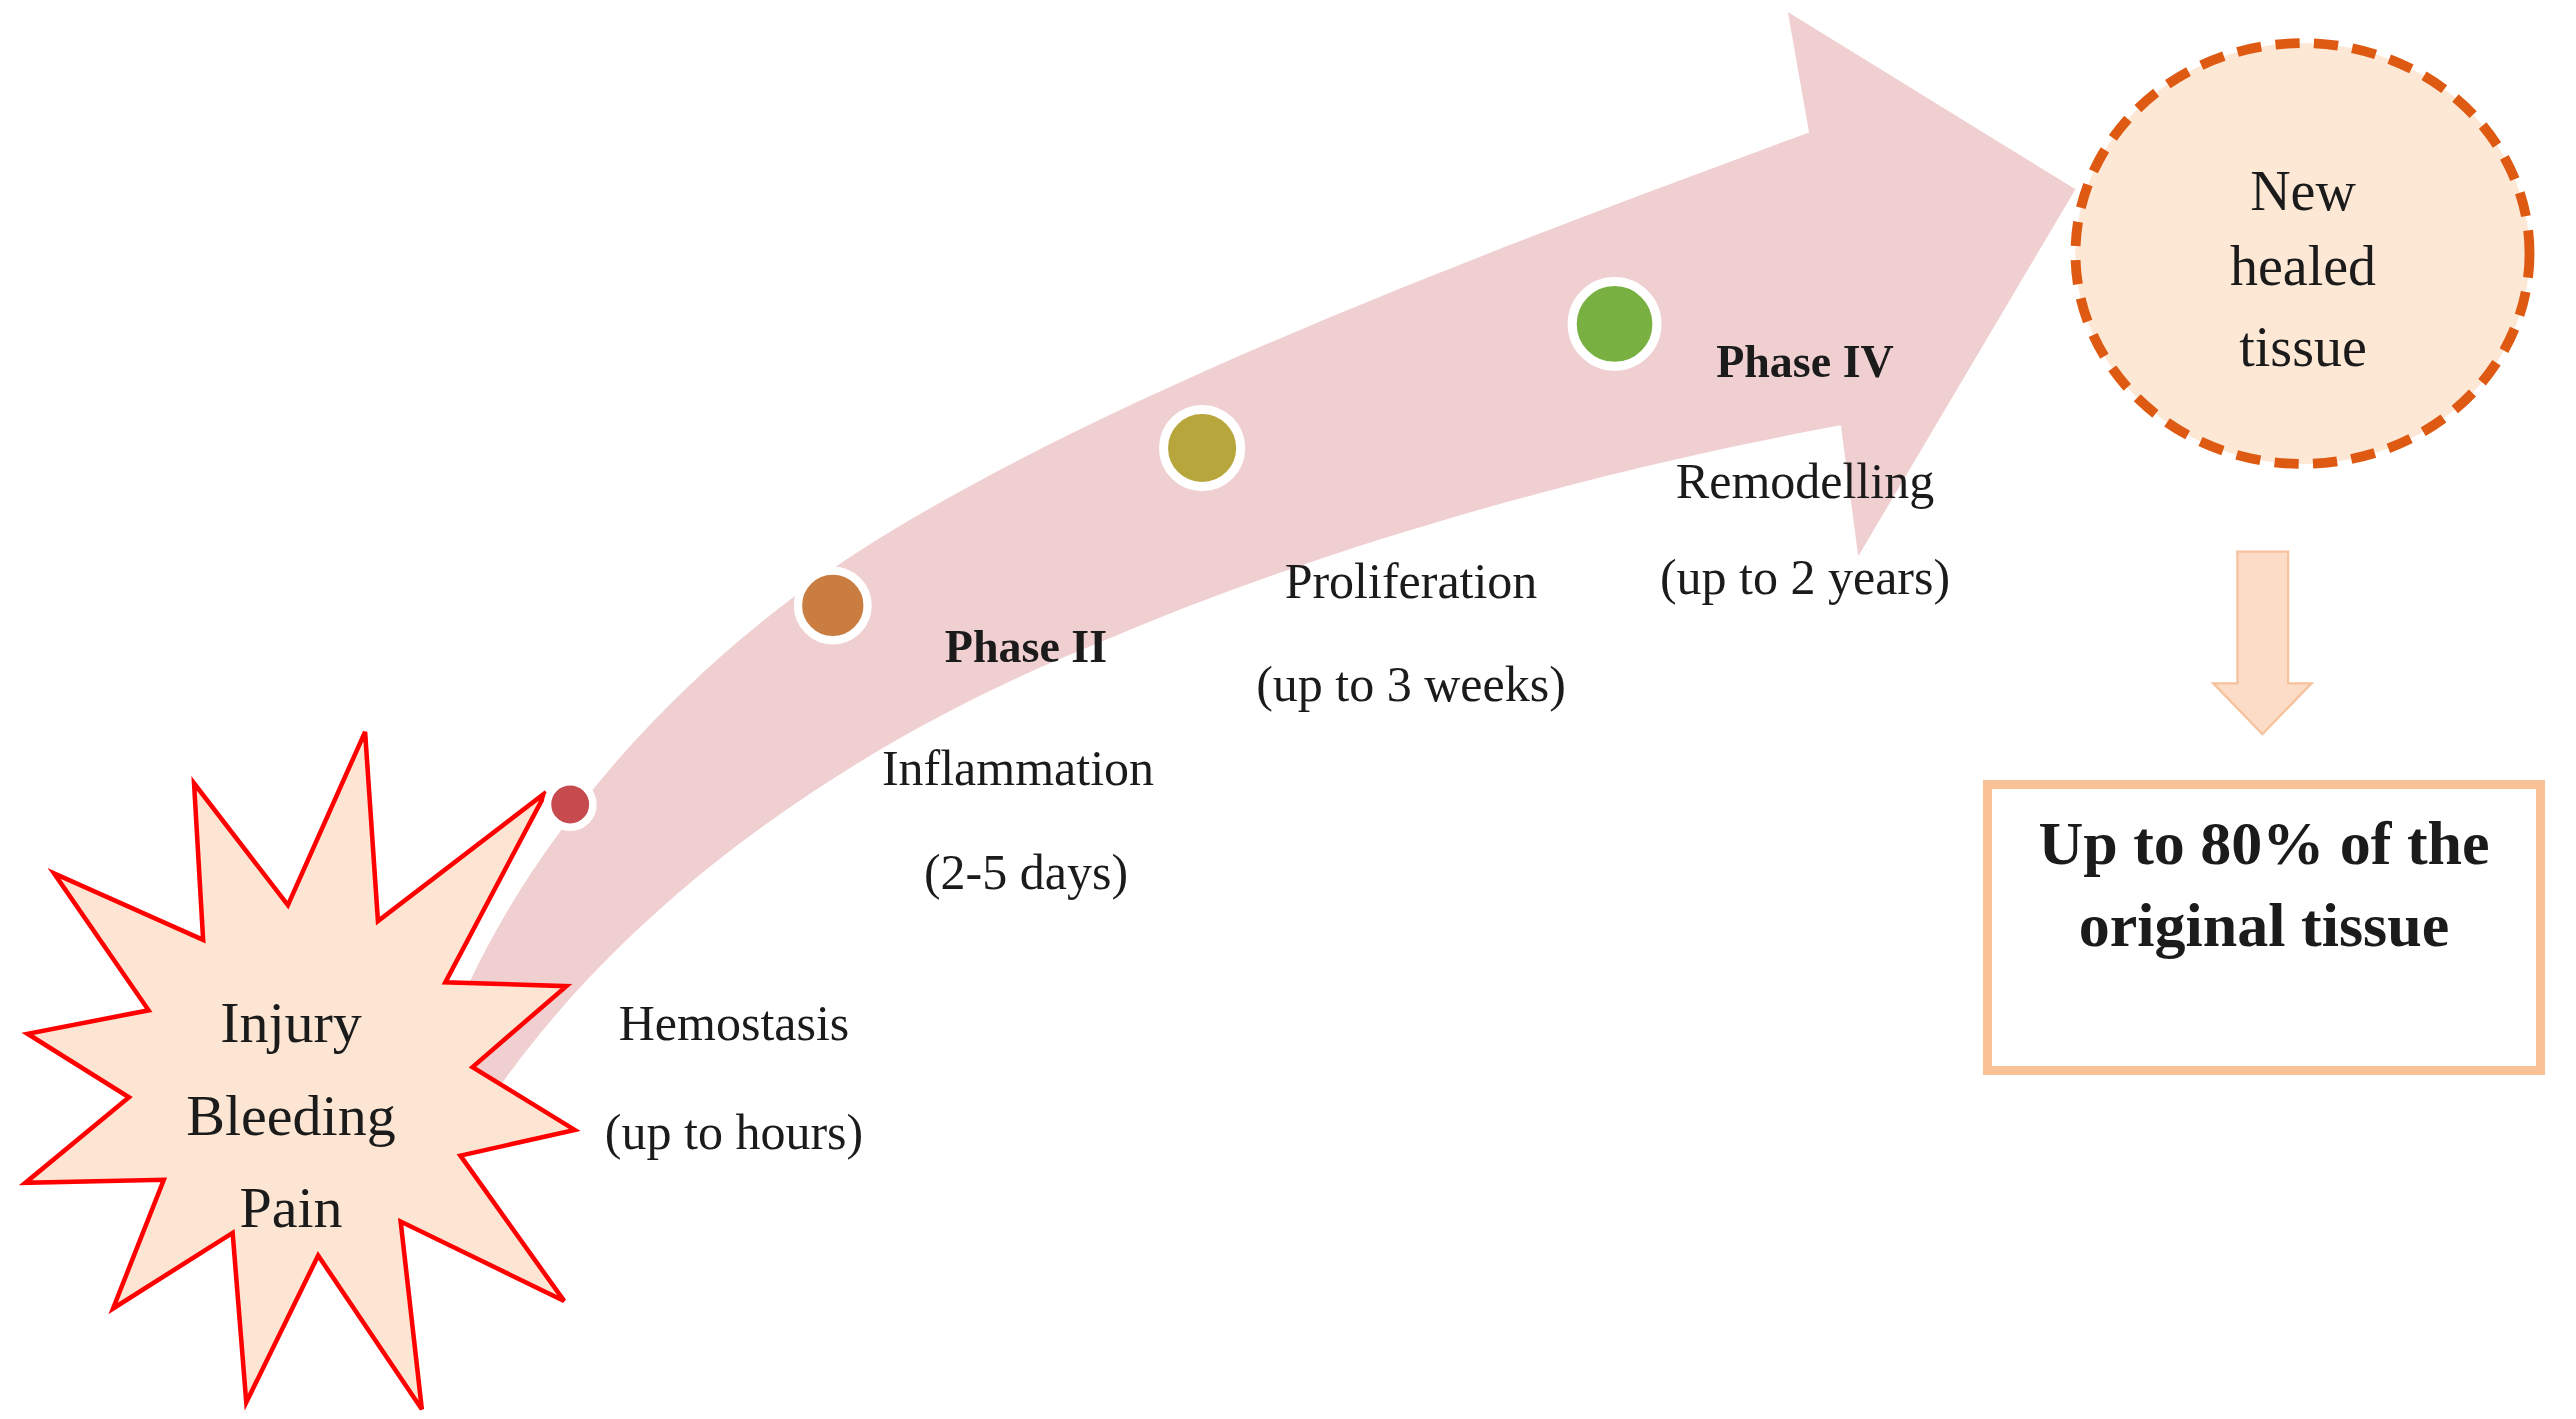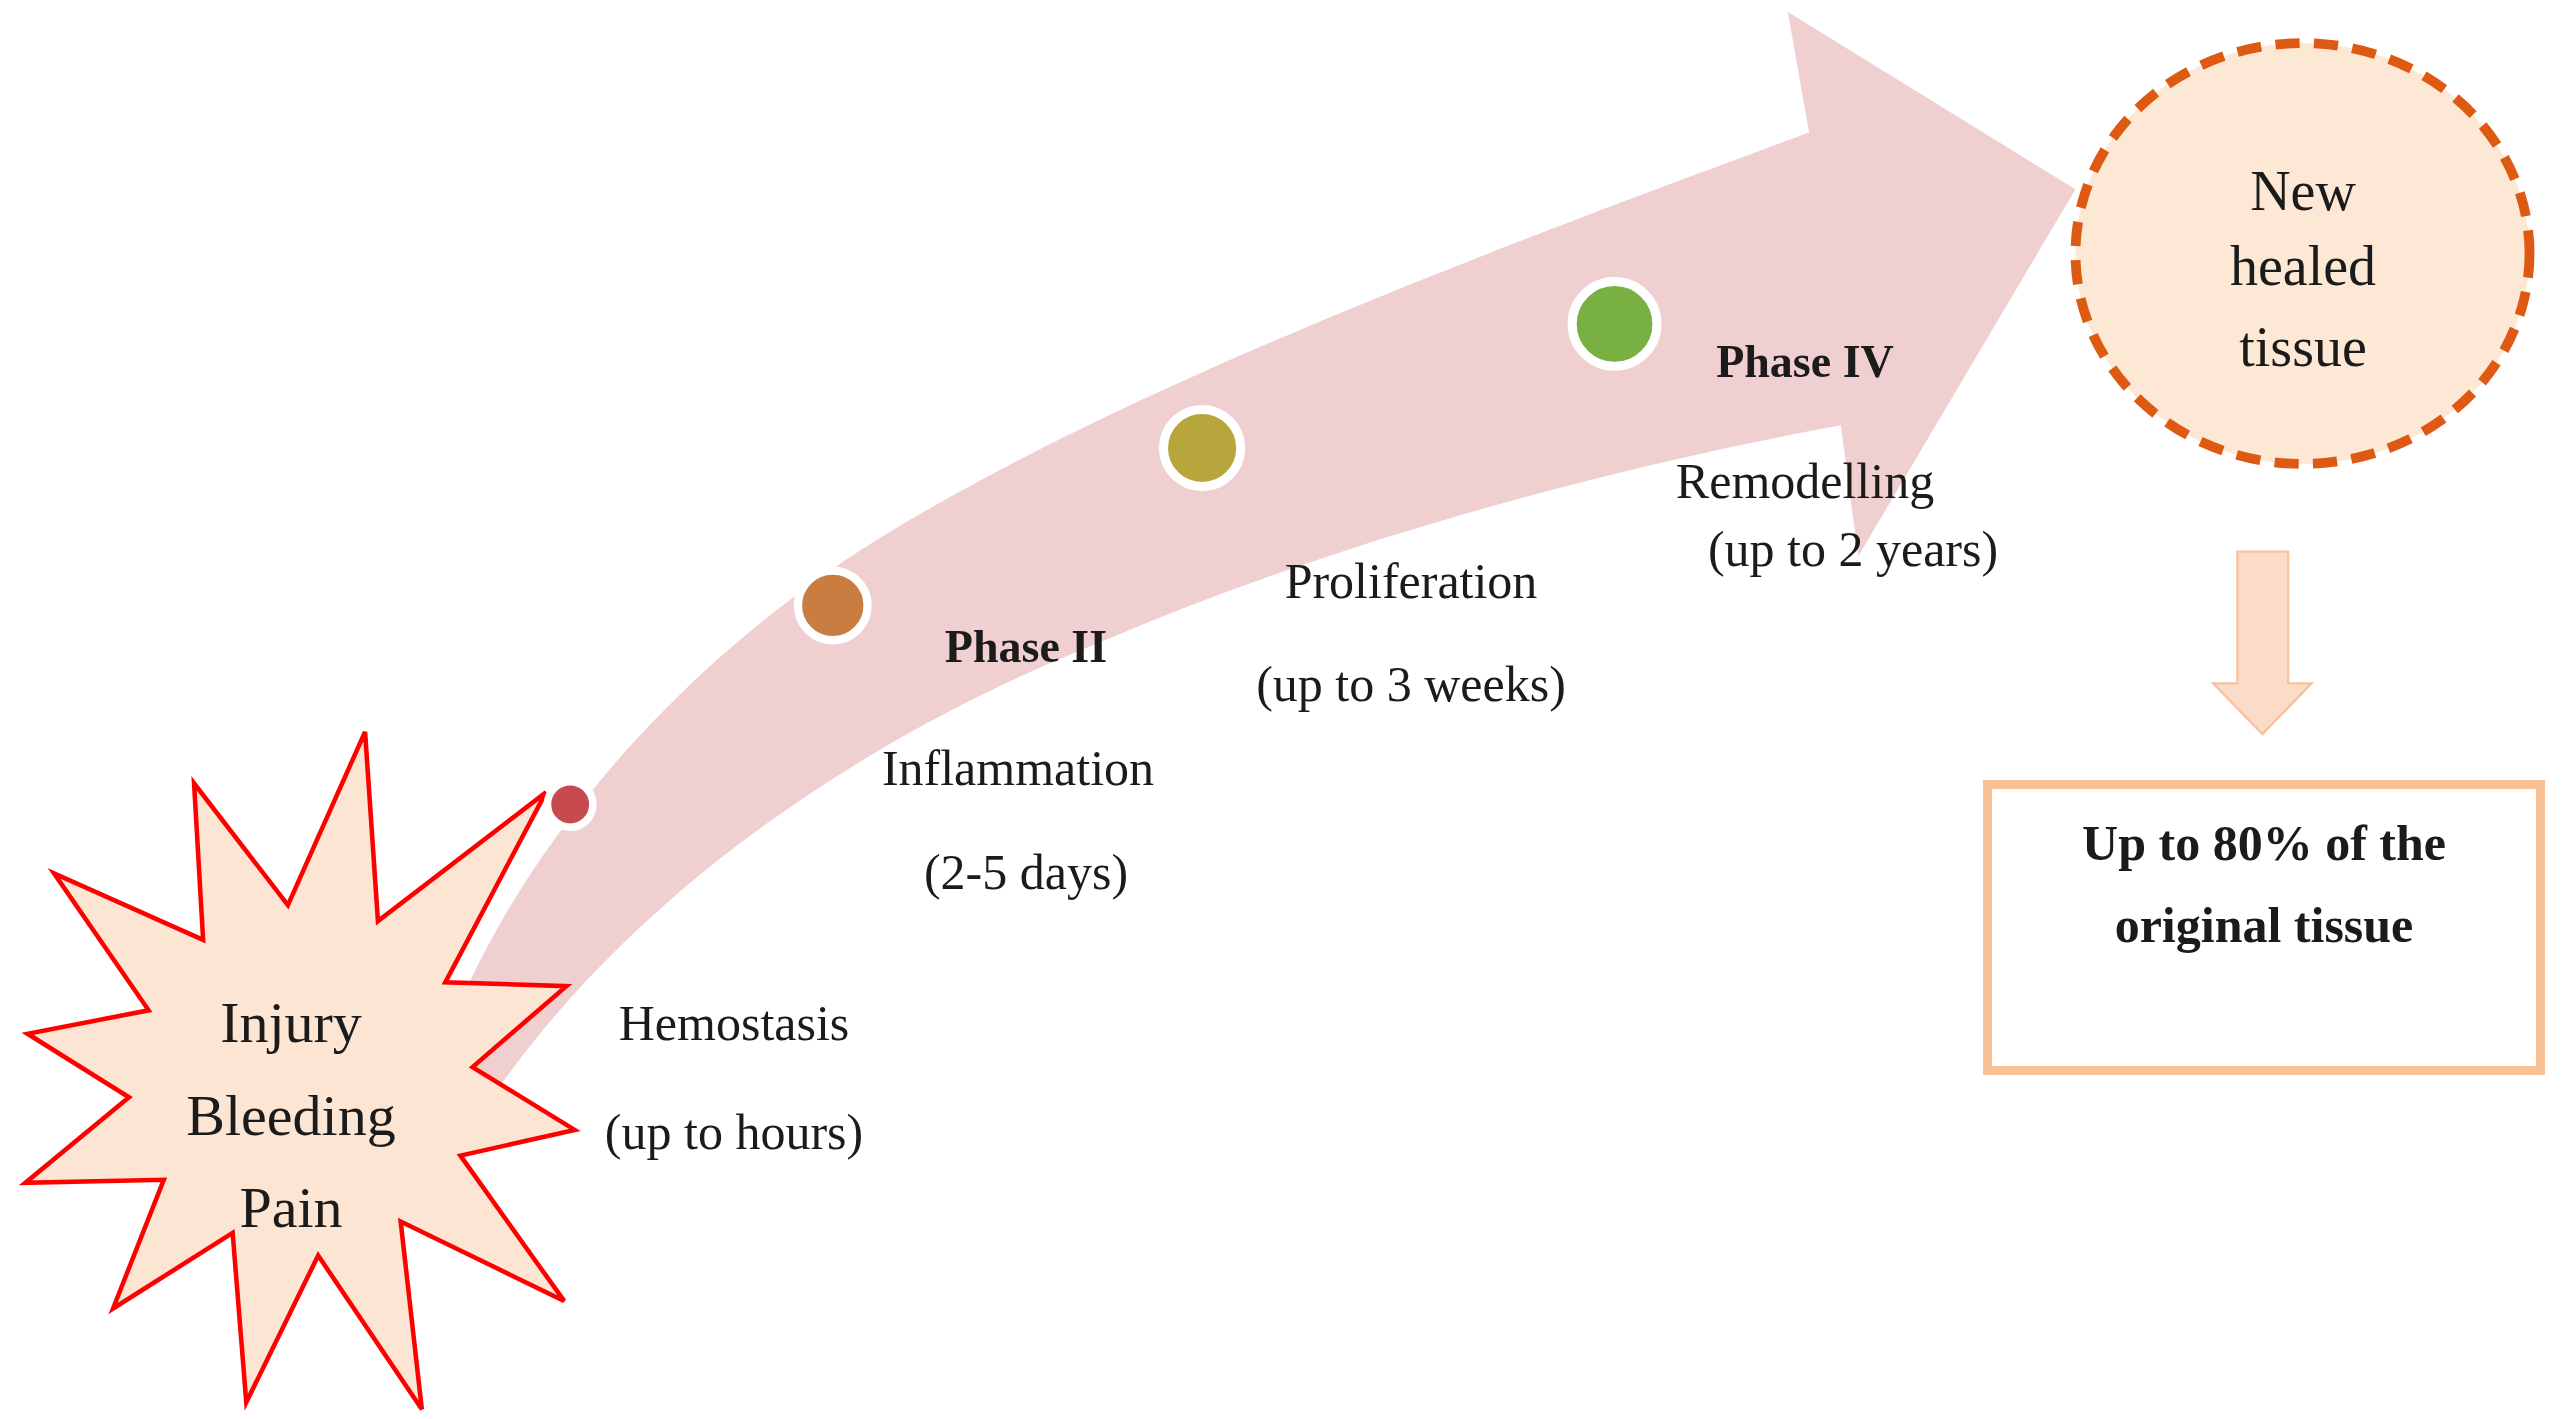--- a/index.html
+++ b/index.html
@@ -16,21 +16,21 @@
     position:absolute;
     transform:translate(-50%,-50%);
     white-space:nowrap;
     text-align:center;
     line-height:1;
   }
   .phase-name{font-size:46px;font-weight:bold;}
   .phase-sub{font-size:50px;}
   .burst-line{font-size:58px;}
   .circle-line{font-size:56px;}
-  .box-line{font-size:50px;font-weight:bold;}
+  .box-line{font-size:62px;font-weight:bold;}
   .outcome-box{
     position:absolute;
     left:1983px;top:780px;
     width:562px;height:295px;
     box-sizing:border-box;
     border:9px solid #F8C296;
     background:#ffffff;
   }
 </style>
 </head>
@@ -75,21 +75,21 @@
 
   <div class="txt phase-name" style="left:1026px;top:647px;">Phase II</div>
   <div class="txt phase-sub" style="left:1018px;top:768px;text-align:right;">Inflammation</div>
   <div class="txt phase-sub" style="left:1026px;top:872px;">(2-5 days)</div>
 
   <div class="txt phase-sub" style="left:1411px;top:581px;">Proliferation</div>
   <div class="txt phase-sub" style="left:1411px;top:684px;">(up to 3 weeks)</div>
 
   <div class="txt phase-name" style="left:1805px;top:362px;">Phase IV</div>
   <div class="txt phase-sub" style="left:1805px;top:481px;">Remodelling</div>
-  <div class="txt phase-sub" style="left:1805px;top:549px;margin-left:48px;">(up to 2 years)</div>
+  <div class="txt phase-sub" style="left:1805px;top:577px;">(up to 2 years)</div>
 
   <div class="txt circle-line" style="left:2303px;top:191px;">New</div>
   <div class="txt circle-line" style="left:2303px;top:266px;">healed</div>
   <div class="txt circle-line" style="left:2303px;top:347px;">tissue</div>
 
   <div class="outcome-box"></div>
   <div class="txt box-line" style="left:2264px;top:843px;">Up to 80% of the</div>
   <div class="txt box-line" style="left:2264px;top:925px;">original tissue</div>
 
 </div>

